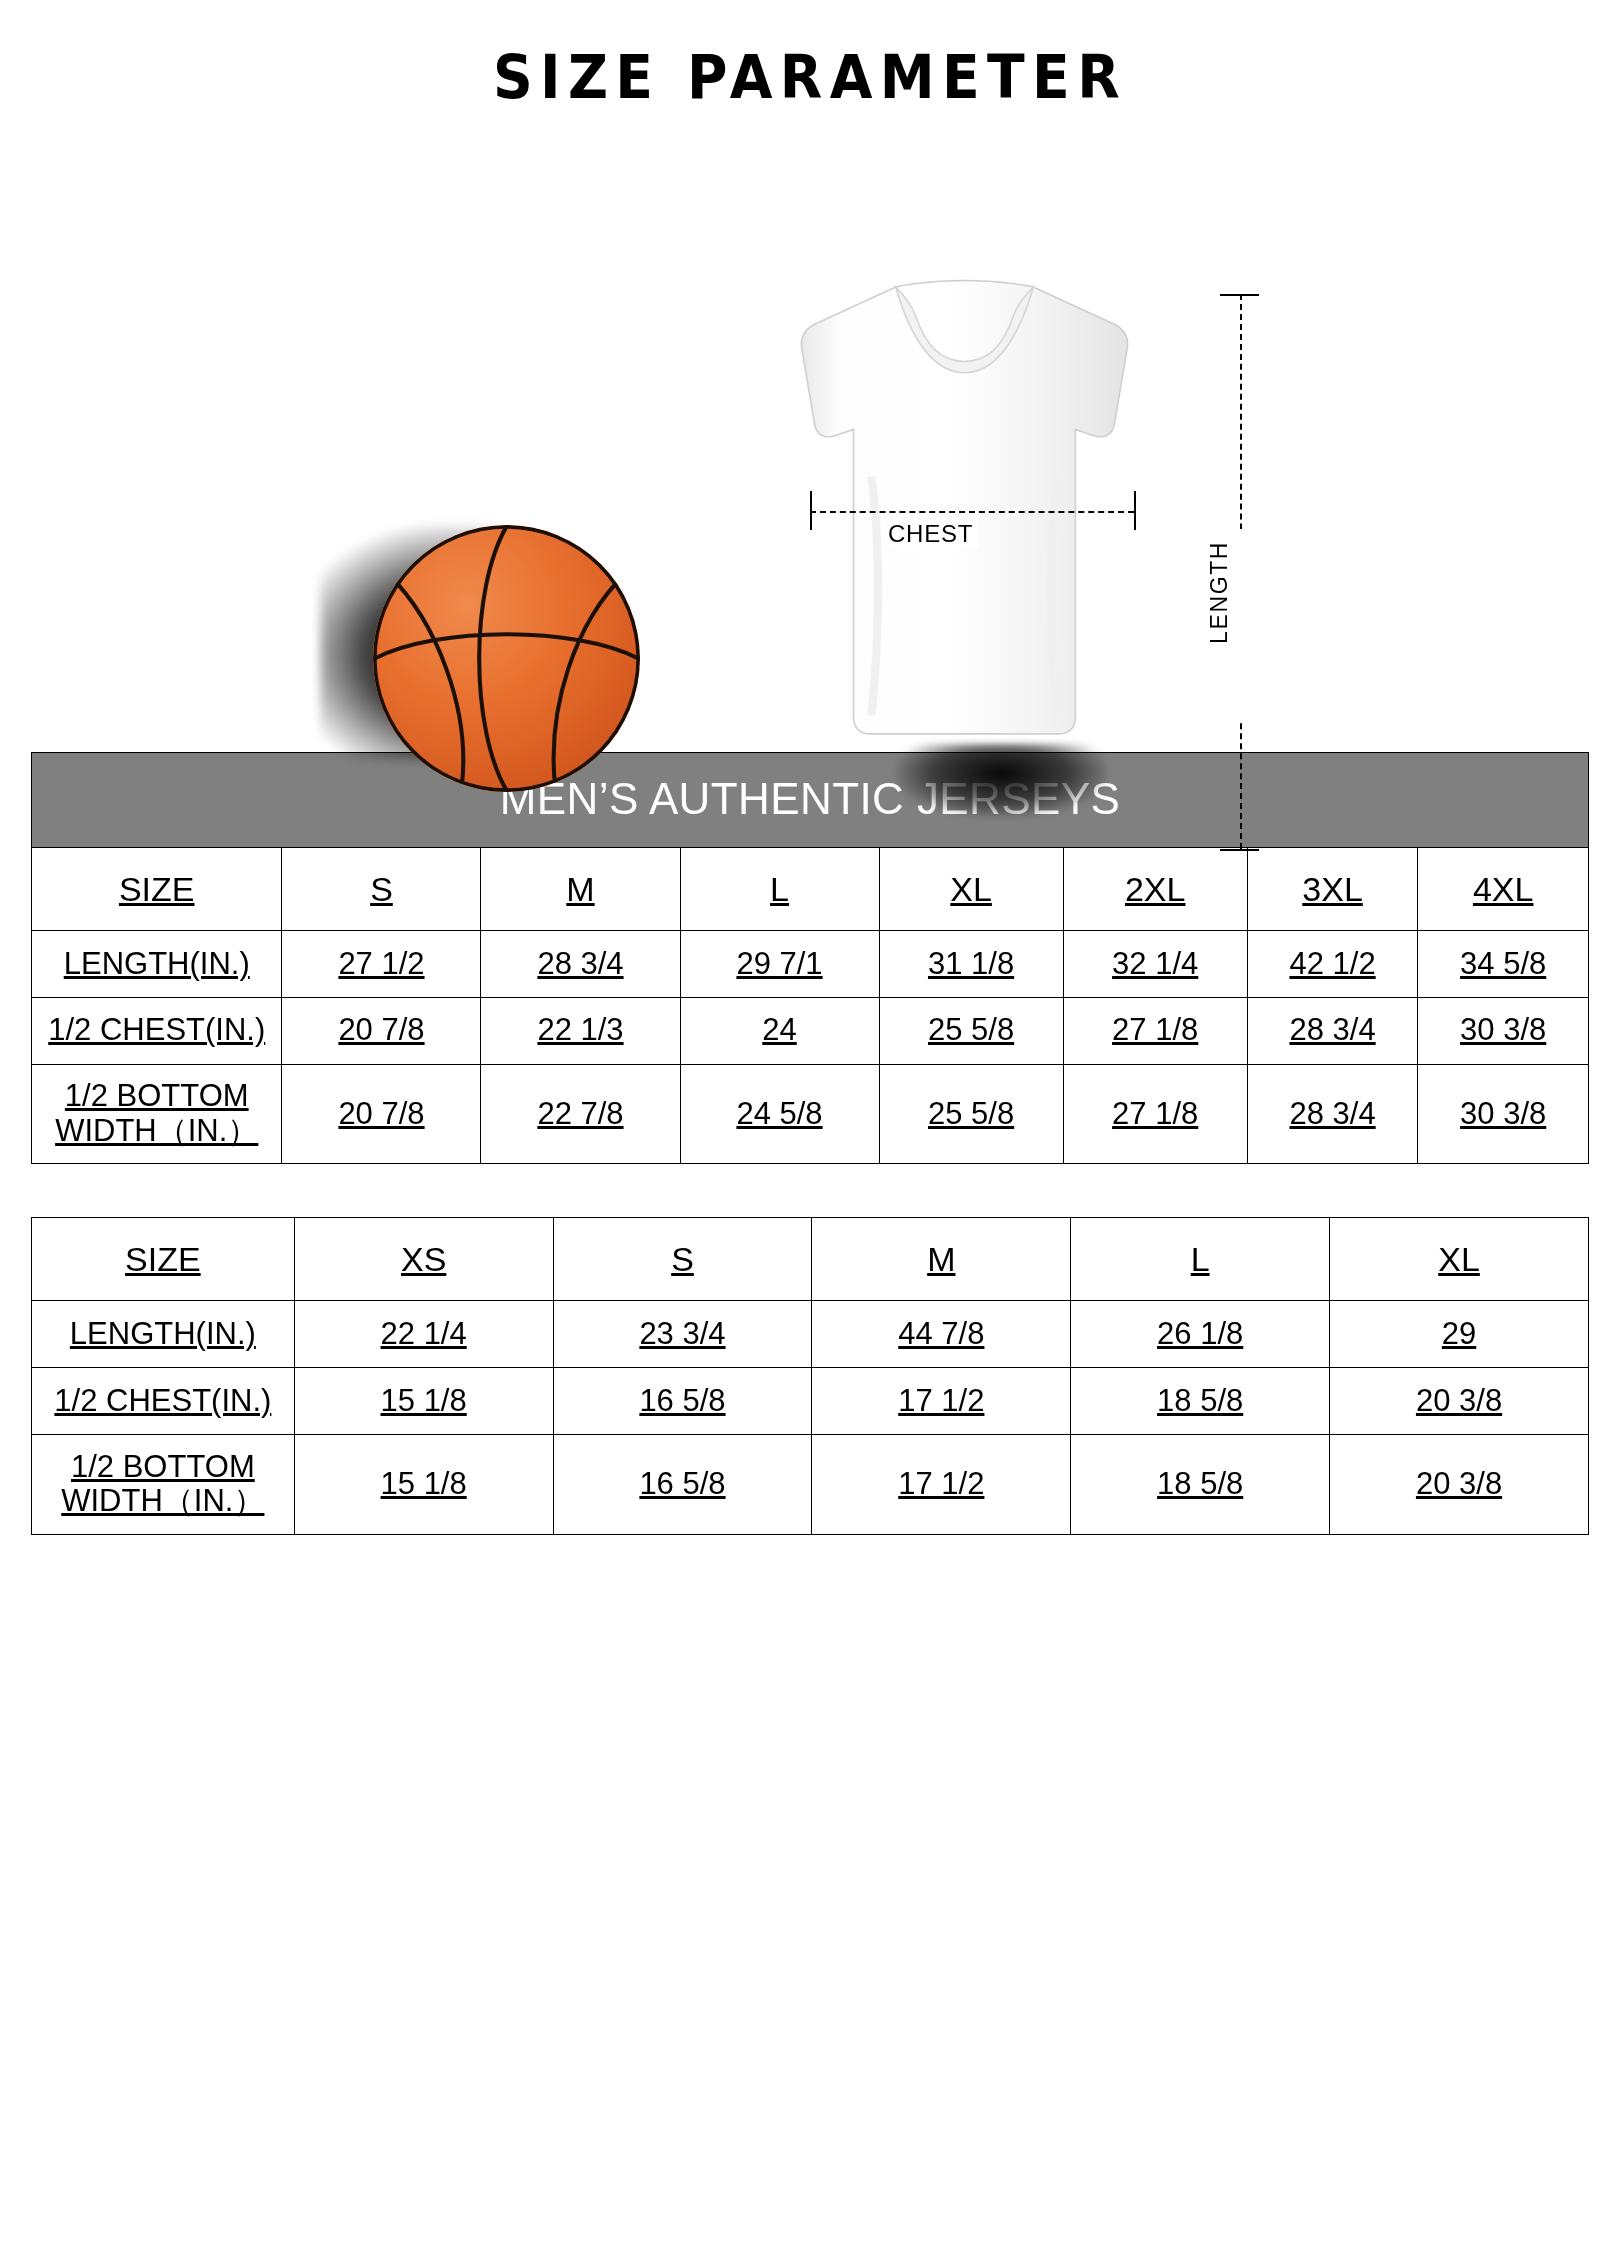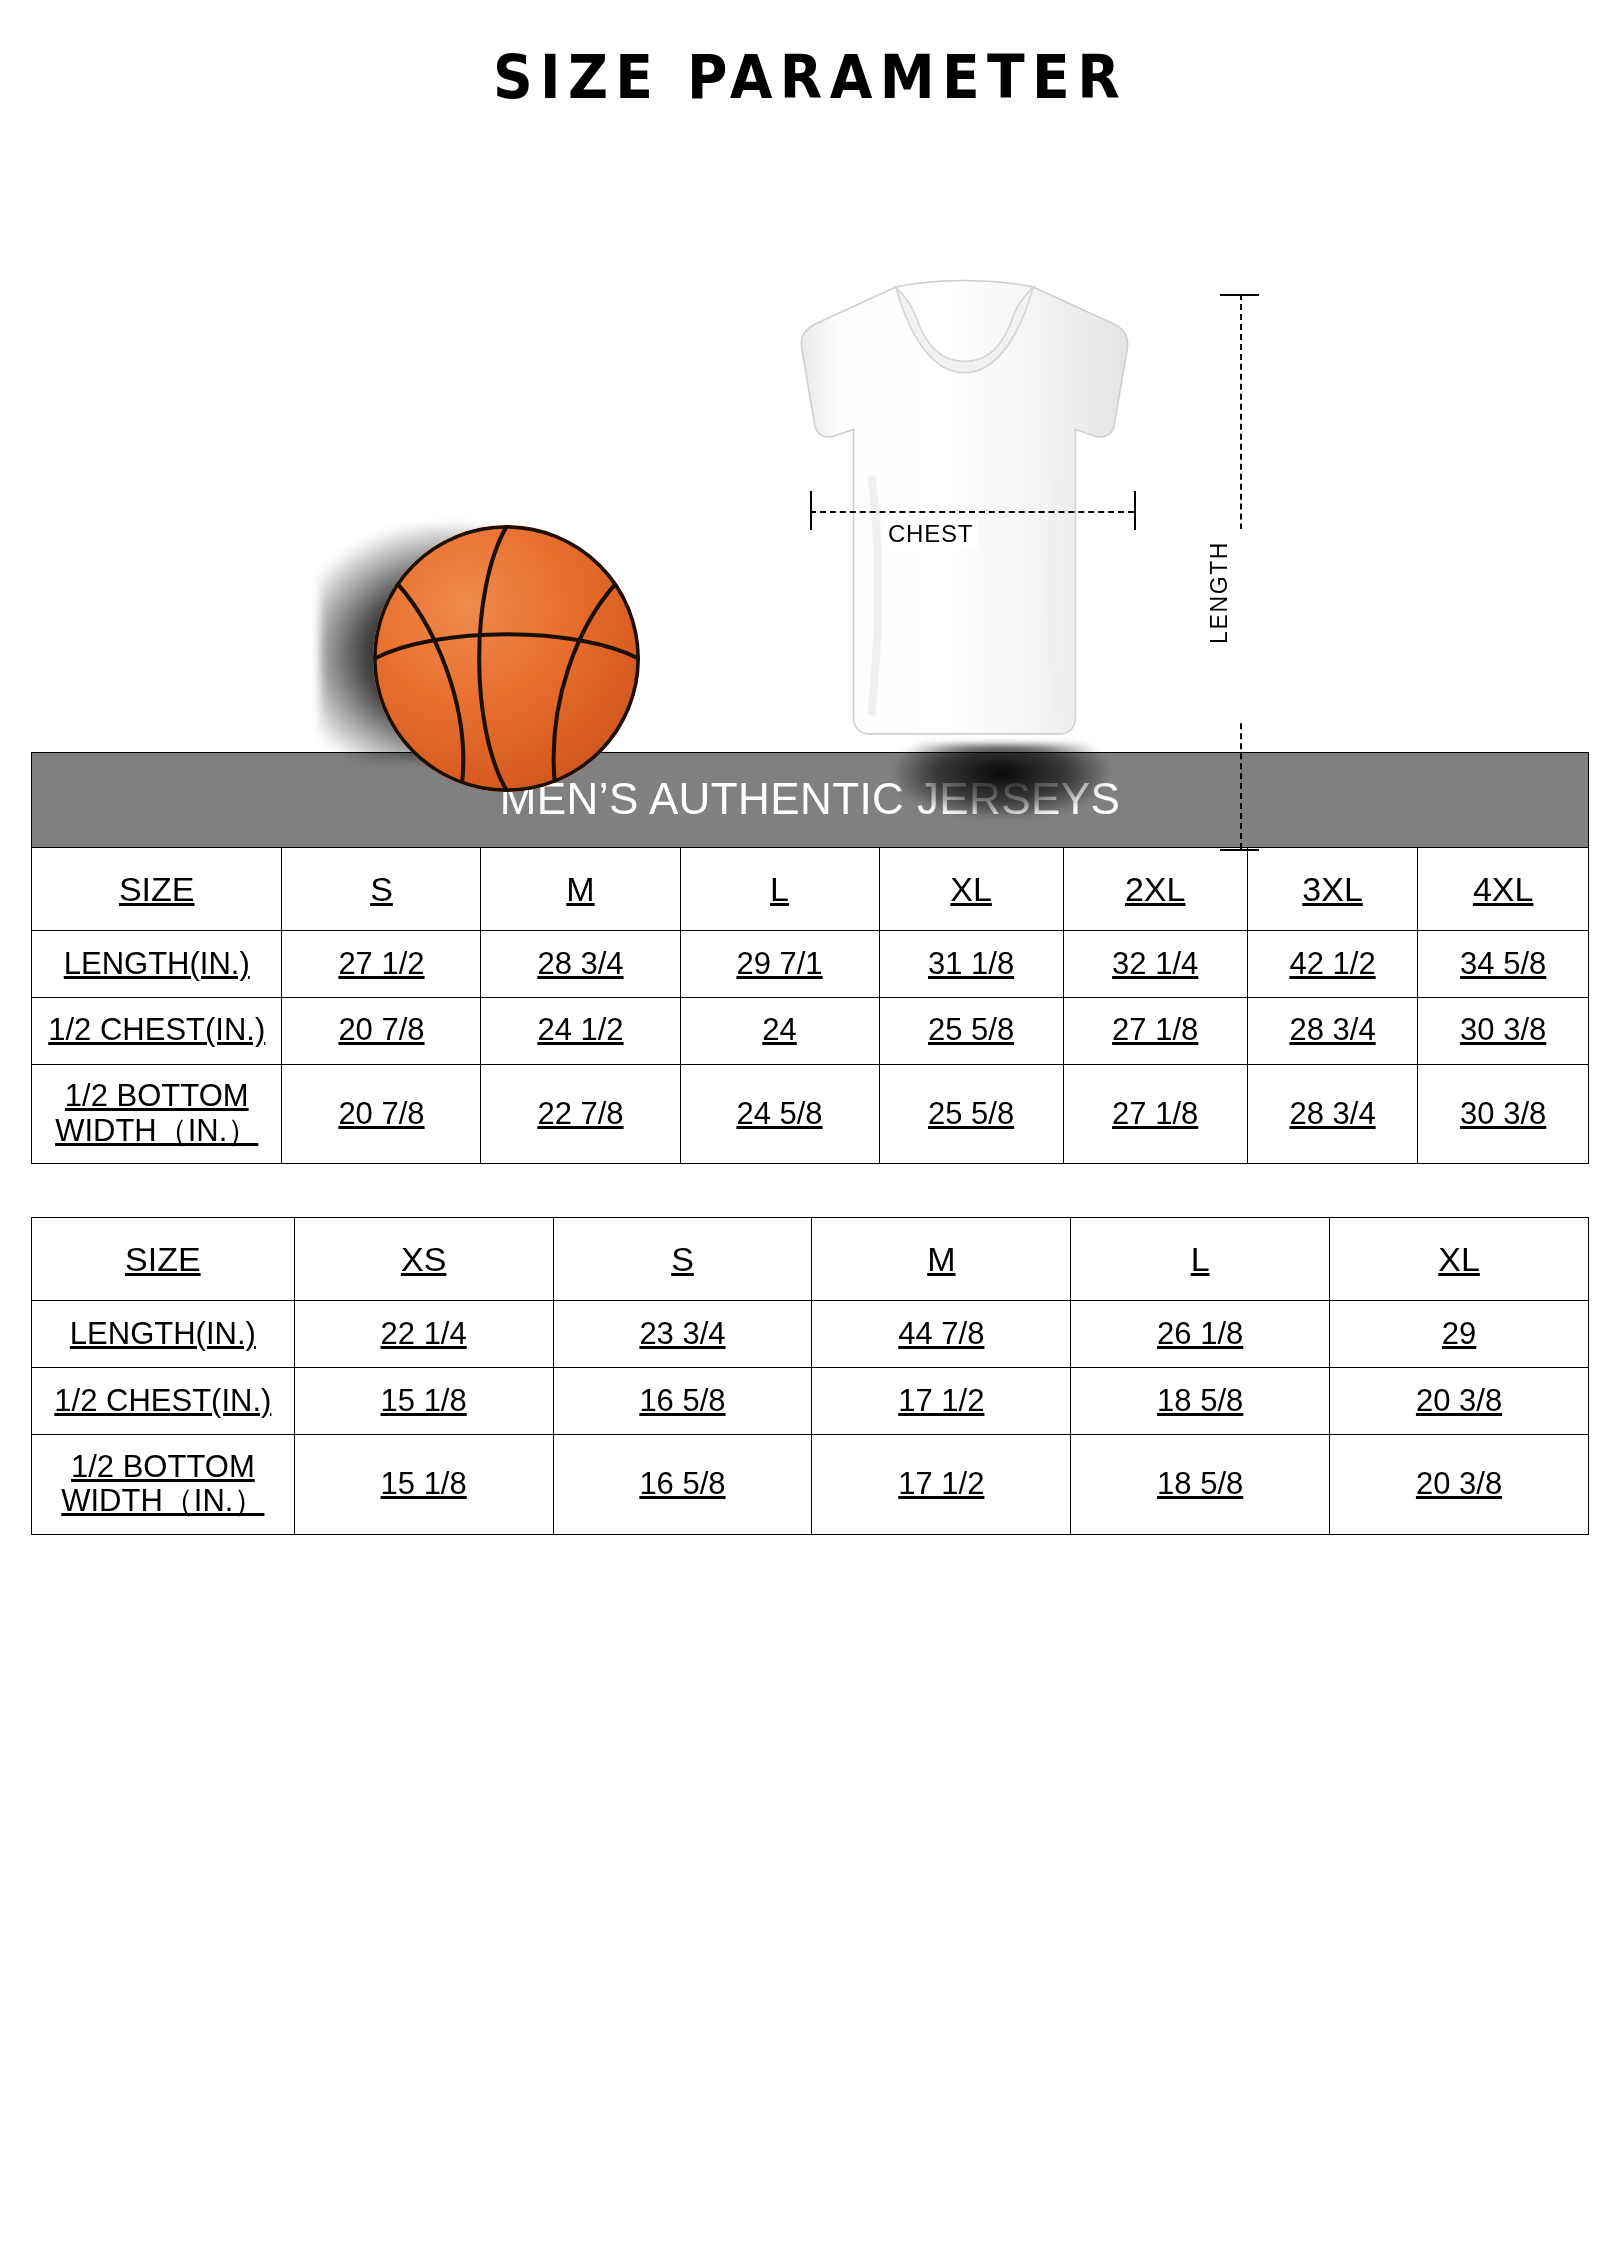--- a/index.html
+++ b/index.html
@@ -279,21 +279,21 @@
       <td>28  3/4</td>
       <td>29  7/1</td>
       <td>31  1/8</td>
       <td>32  1/4</td>
       <td>42  1/2</td>
       <td>34  5/8</td>
     </tr>
     <tr>
       <td class="rowlabel">1/2 CHEST(IN.)</td>
       <td>20  7/8</td>
-      <td>24  1/2</td>
+      <td>22  1/3</td>
       <td>24</td>
       <td>25  5/8</td>
       <td>27  1/8</td>
       <td>28  3/4</td>
       <td>30  3/8</td>
     </tr>
     <tr>
       <td class="rowlabel">
         <span class="two-line">1/2 BOTTOM</span>
         <span class="two-line">WIDTH（IN.）</span>

